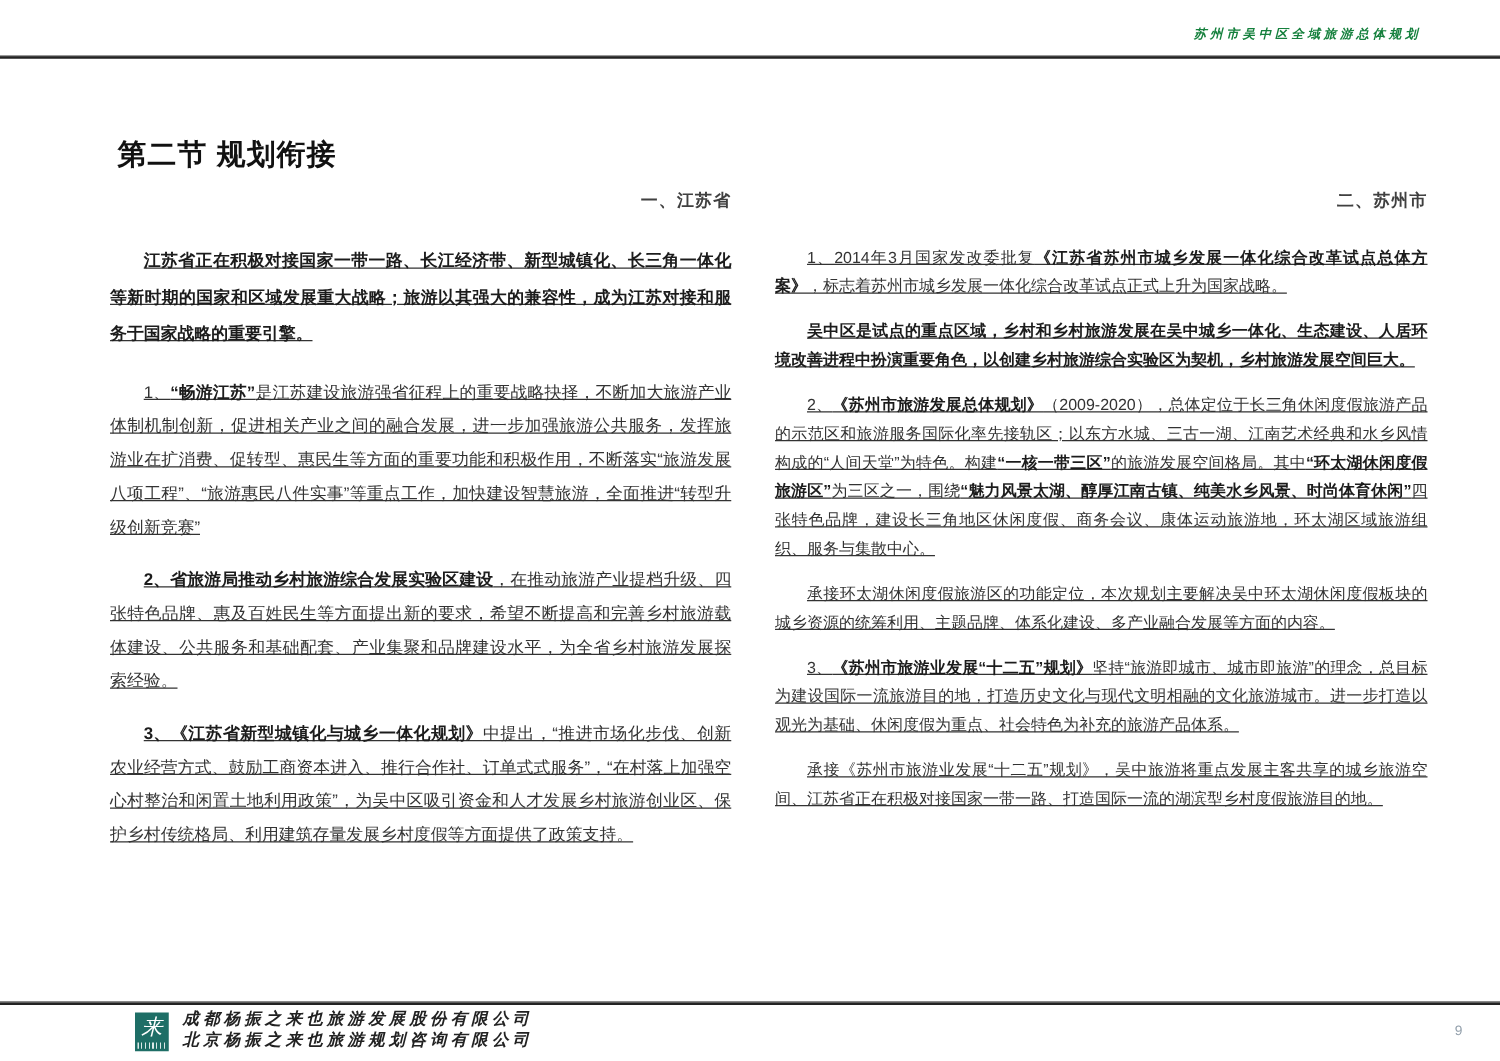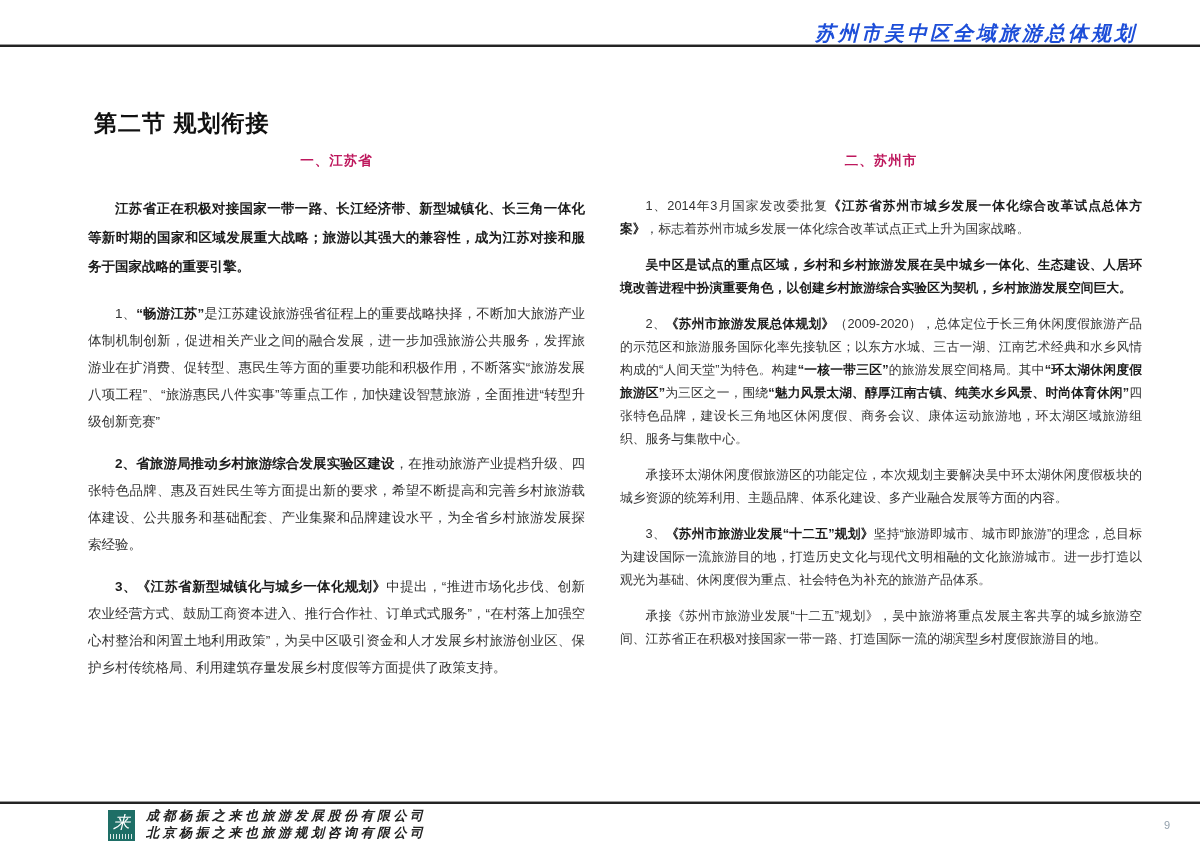--- a/index.html
+++ b/index.html
@@ -9,22 +9,22 @@
     background:#ffffff;
     overflow:hidden;
     font-family:"Liberation Sans", sans-serif;
     margin:0 auto;
   }
   
   .header-title {
     position:absolute; top:20px; right:63px;
     font-family:"DejaVu Serif", serif;
     font-style:italic; font-weight:bold;
-    font-size:20px; letter-spacing:3px;
-    color:#1d4ed8; white-space:nowrap;margin-left:23px;
+    font-size:10px; letter-spacing:3px;
+    color:#15803d; white-space:nowrap;margin-left:23px;
   }
   .rule {
     position:absolute; left:0; width:1200px;
     height:2px; background:#232323;
     border-top:1px solid #9a9a9a;
   }
   .rule-top { top:44px; }
   .rule-bottom { top:801px; }
 
   
@@ -36,25 +36,25 @@
 
   
   .content {
     position:absolute; left:88px; top:152px;
     width:1054px; display:flex; gap:35px;
   }
   .col { text-align:justify; }
   .col-left  { width:497px; font-size:13.5px; line-height:27px; color:#333; }
   .col-right { width:522px; font-size:12.8px; line-height:23px; color:#333; }
   .col-heading {
-    font-size:13.5px; font-weight:bold; color:#be185d;
+    font-size:13.5px; font-weight:bold; color:#404040;
     letter-spacing:1px; line-height:18px;
-    margin:0 0 24px 0; text-align:center;
+    margin:0 0 24px 0; text-align:right;
   }
-  .para { margin:0 0 13px 0; text-indent:2em; }
+  .para { margin:0 0 13px 0; text-indent:2em;text-decoration:underline; }
   .col-left .para { margin-bottom:15px; }
   .col-left .para.lead { line-height:29px; margin-bottom:19px; }
   .para .b { font-weight:bold; color:#1c1c1c; }
 
   
   .footer-logo {
     position:absolute; left:108px; top:810px;
     width:27px; height:31px;
     background:#1e6e66;
     color:#ffffff; text-align:center;

